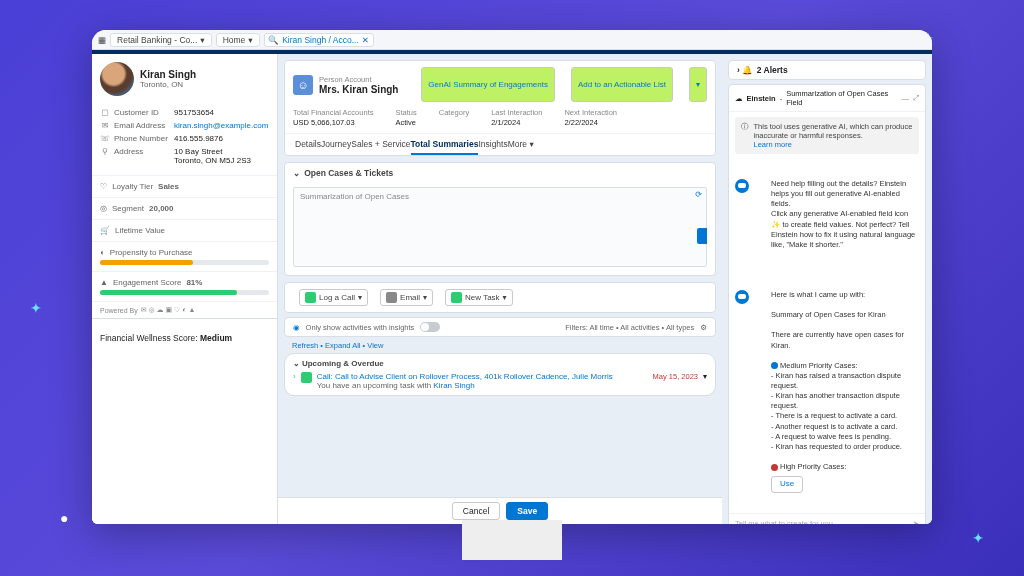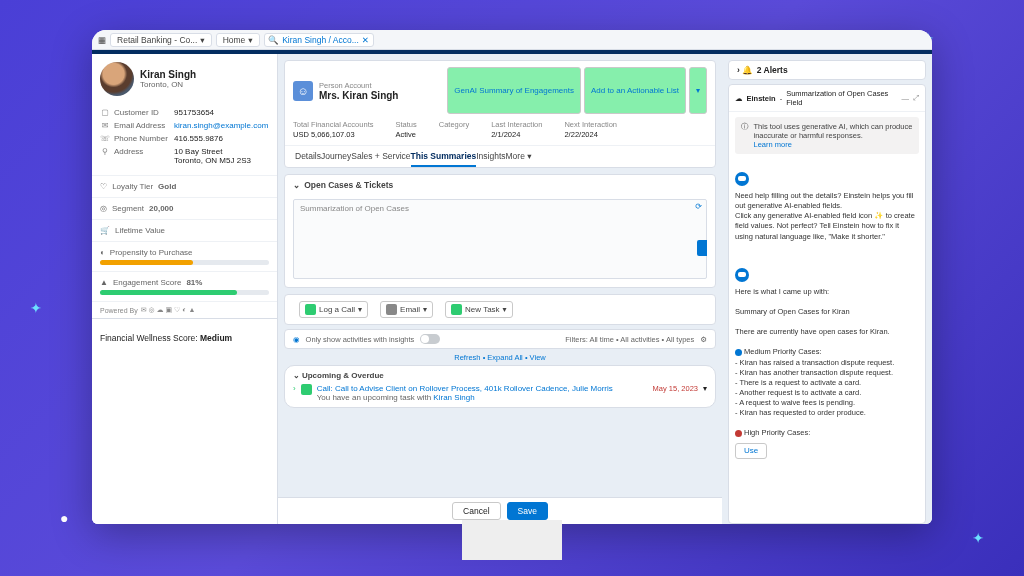--- a/index.html
+++ b/index.html
@@ -27,21 +27,21 @@
   .bar { height:5px; background:#e5e9ee; border-radius:3px; margin-top:3px; position:relative; }
   .bar span { position:absolute; left:0; top:0; bottom:0; border-radius:3px; }
   .powered { border-top:1px solid #eef1f5; padding:4px 8px; font-size:7px; color:#888; display:flex; gap:3px; align-items:center; }
   .wellness { border-top:1px solid #d8dde6; padding:14px 8px; font-size:8.5px; }
   .wellness .big { font-size:14px; color:#888; margin-top:4px; }
   .centercol { flex:1; display:flex; flex-direction:column; }
   .centercol .hdr { background:#fff; margin:6px 6px 0; border:1px solid #d8dde6; border-radius:4px; }
   .hdr .top { display:flex; align-items:center; padding:6px 8px; gap:6px; }
   .sqicon { width:20px; height:20px; background:#5b8fd9; border-radius:3px; display:flex; align-items:center; justify-content:center; color:#fff; font-size:11px; }
   .hdr .btns { margin-left:auto; display:flex; gap:3px; }
-  .obtn { border:1px solid #c9c9c9; background:#86efac; color:#0176d3; padding:18px 6px; border-radius:3px; font-size:8px; }
+  .obtn { border:1px solid #c9c9c9; background:#bef264; color:#0176d3; padding:12px 6px; border-radius:3px; font-size:8px;margin-left:13px; }
   .hdr .row2 { display:flex; gap:22px; padding:0 8px 6px; font-size:7.5px; }
   .row2 .lab { color:#888; }
   .row2 .va { color:#222; margin-top:1px; }
   .tabs { display:flex; border-top:1px solid #eef1f5; padding:5px 10px 0; font-size:8.5px; }
   .tab { padding-bottom:4px; color:#444; border-bottom:2px solid transparent; }
   .tab.active { font-weight:600; border-color:#0176d3; color:#032d60; }
   .card { background:#fff; margin:6px; border:1px solid #d8dde6; border-radius:4px; }
   .card .chead { padding:5px 8px; font-size:8.5px; font-weight:600; color:#444; display:flex; gap:4px; align-items:center; }
   .thinbox { margin:4px 8px 8px; border:1px solid #d8dde6; border-radius:2px; background:#fafbfc; font-size:8px; padding:4px 6px; color:#888; height:80px; position:relative; }
   .sharetab { position:absolute; right:-1px; top:40px; width:10px; height:16px; background:#0176d3; border-radius:2px 0 0 2px; }
@@ -50,27 +50,27 @@
   .pic { width:11px; height:11px; border-radius:2px; display:inline-block; }
   .filterrow { background:#fff; margin:0 6px 4px; border:1px solid #d8dde6; border-radius:4px; padding:4px 8px; display:flex; align-items:center; gap:6px; font-size:7.5px; color:#666; }
   .toggle { width:20px; height:10px; background:#c8ccd0; border-radius:6px; position:relative; }
   .toggle::after{content:'';position:absolute;left:1px;top:1px;width:8px;height:8px;background:#fff;border-radius:50%;}
   .upcoming { background:#fff; margin:0 6px; border:1px solid #d8dde6; border-radius:10px; padding:5px 8px; font-size:8px; }
   .upcoming .title { font-weight:600; color:#444; }
   .upcoming .item { margin-top:4px; display:flex; gap:5px; align-items:flex-start; }
   .upcoming .link { color:#0176d3; }
   .savebar { position:absolute; bottom:0; left:0; right:0; background:#fff; border-top:1px solid #d8dde6; padding:4px; display:flex; gap:6px; justify-content:center; }
   .btn { padding:3px 10px; border-radius:3px; font-size:8.5px; border:1px solid #c9c9c9; background:#fff; }
-  .btn.primary { background:#0176d3; color:#fff; border-color:#0176d3; }
+  .btn.primary { background:#0176d3; color:#fff; border-color:#0176d3;font-weight:bold; }
   .rightcol { width:210px; display:flex; flex-direction:column; }
   .alerts { background:#fff; margin:6px 6px 0; border:1px solid #d8dde6; border-radius:4px; padding:4px 8px; font-size:8.5px; font-weight:600; display:flex; gap:4px; align-items:center; }
   .einstein { background:#fff; margin:4px 6px 0; border:1px solid #d8dde6; border-radius:4px; flex:1; display:flex; flex-direction:column; font-size:7.5px; }
   .einstein .ehead { padding:4px 6px; border-bottom:1px solid #eef1f5; display:flex; gap:4px; align-items:center; }
   .warn { margin:5px 6px; background:#f3f2f2; border-radius:3px; padding:5px 6px; display:flex; gap:5px; color:#444; }
-  .msg { margin:13px 6px; display:flex; gap:5px;flex-direction:column; }
+  .msg { margin:20px 6px; display:flex; gap:22px; }
   .bot { width:14px; height:14px; background:#0176d3; border-radius:50%; flex:0 0 14px; position:relative; }
   .bot::after{content:'';position:absolute;left:3px;top:4px;width:8px;height:5px;background:#fff;border-radius:2px;}
   .msg .txt { flex:1; color:#333; line-height:1.35; }
   .usebtn { border:1px solid #c9c9c9; padding:2px 8px; border-radius:3px; color:#0176d3; display:inline-block; margin-top:4px; font-size:8px; }
   .dot { width:7px; height:7px; border-radius:50%; display:inline-block; vertical-align:middle; margin-right:2px; }
   .prompt { border-top:1px solid #eef1f5; padding:5px 6px; color:#aaa; display:flex; justify-content:space-between; align-items:center; }
 </style>
 </head>
 <body>
 
@@ -117,21 +117,21 @@
             <span class="ic">⚲</span>
             <span class="lbl">Address</span>
             <span class="val" style="white-space:pre-line">10 Bay Street
 Toronto, ON M5J 2S3</span>
           </div>
       </div>
       <div class="statrow">
           <div class="k">
             <span>♡</span>
             <span>Loyalty Tier</span> 
-            <b>Gold</b>
+            <b>Sales</b>
           </div>
         </div>
       <div class="statrow">
           <div class="k">
             <span>◎</span>
             <span>Segment</span> 
             <b>20,000</b>
           </div>
         </div>
       <div class="statrow">
@@ -198,21 +198,21 @@
             </div>
           <div>
               <div class="lab">Next Interaction</div>
               <div class="va">2/22/2024</div>
             </div>
         </div>
         <div class="tabs">
           <div class="tab">Details</div>
           <div class="tab">Journey</div>
           <div class="tab">Sales + Service</div>
-          <div class="tab active">This Summaries</div>
+          <div class="tab active">Total Summaries</div>
           <div class="tab">Insights</div>
           <div class="tab"><span>More</span> ▾</div>
         </div>
       </div>
 
       <div class="card">
         <div class="chead">
             <span>⌄</span>
             <span>Open Cases &amp; Tickets</span>
           </div>
@@ -228,21 +228,21 @@
         <span class="pill"><span class="pic" style="background:#888"></span><span>Email</span> ▾</span>
         <span class="pill"><span class="pic" style="background:#2ecc71"></span><span>New Task</span> ▾</span>
       </div>
       <div class="filterrow">
         <span style="color:#0176d3">◉</span>
         <span>Only show activities with insights</span>
         <span class="toggle"></span>
         <span style="margin-left:auto">Filters: All time • All activities • All types</span> 
           <span>⚙</span>
       </div>
-      <div style="font-size:7.5px;text-align:center;padding:0 2px 3px;color:#0176d3">
+      <div style="font-size:7.5px;text-align:left;padding:0 14px 3px;color:#0176d3">
         <span>Refresh</span> • <span>Expand All</span> • <span>View</span>
       </div>
       <div class="upcoming">
         <div class="title">⌄ <span>Upcoming &amp; Overdue</span></div>
         <div class="item">
           <span style="color:#2ecc71">›</span>
           <span class="pic" style="background:#2ecc71"></span>
           <div style="flex:1">
             <span class="link">Call: Call to Advise Client on Rollover Process, 401k Rollover Cadence, Julie Morris</span>
             <div style="color:#666"><span>You have an upcoming task with</span> <span class="link">Kiran Singh</span></div>
@@ -288,17 +288,21 @@
                 <div>- There is a request to activate a card.</div>
                 <div>- Another request is to activate a card.</div>
                 <div>- A request to waive fees is pending.</div>
                 <div>- Kiran has requested to order produce.</div>
               </div><br>
             <div><span class="dot" style="background:#c23934"></span><span>High Priority Cases:</span></div>
             <span class="usebtn">Use</span>
           </div>
         </div>
         <div style="flex:1"></div>
+        <div class="prompt">
+          <span>Tell me what to create for you</span>
+          <span>➤</span>
+        </div>
       </div>
     </div>
   </div>
 </div>
 <div class="stand"></div>
 
 </body></html>

